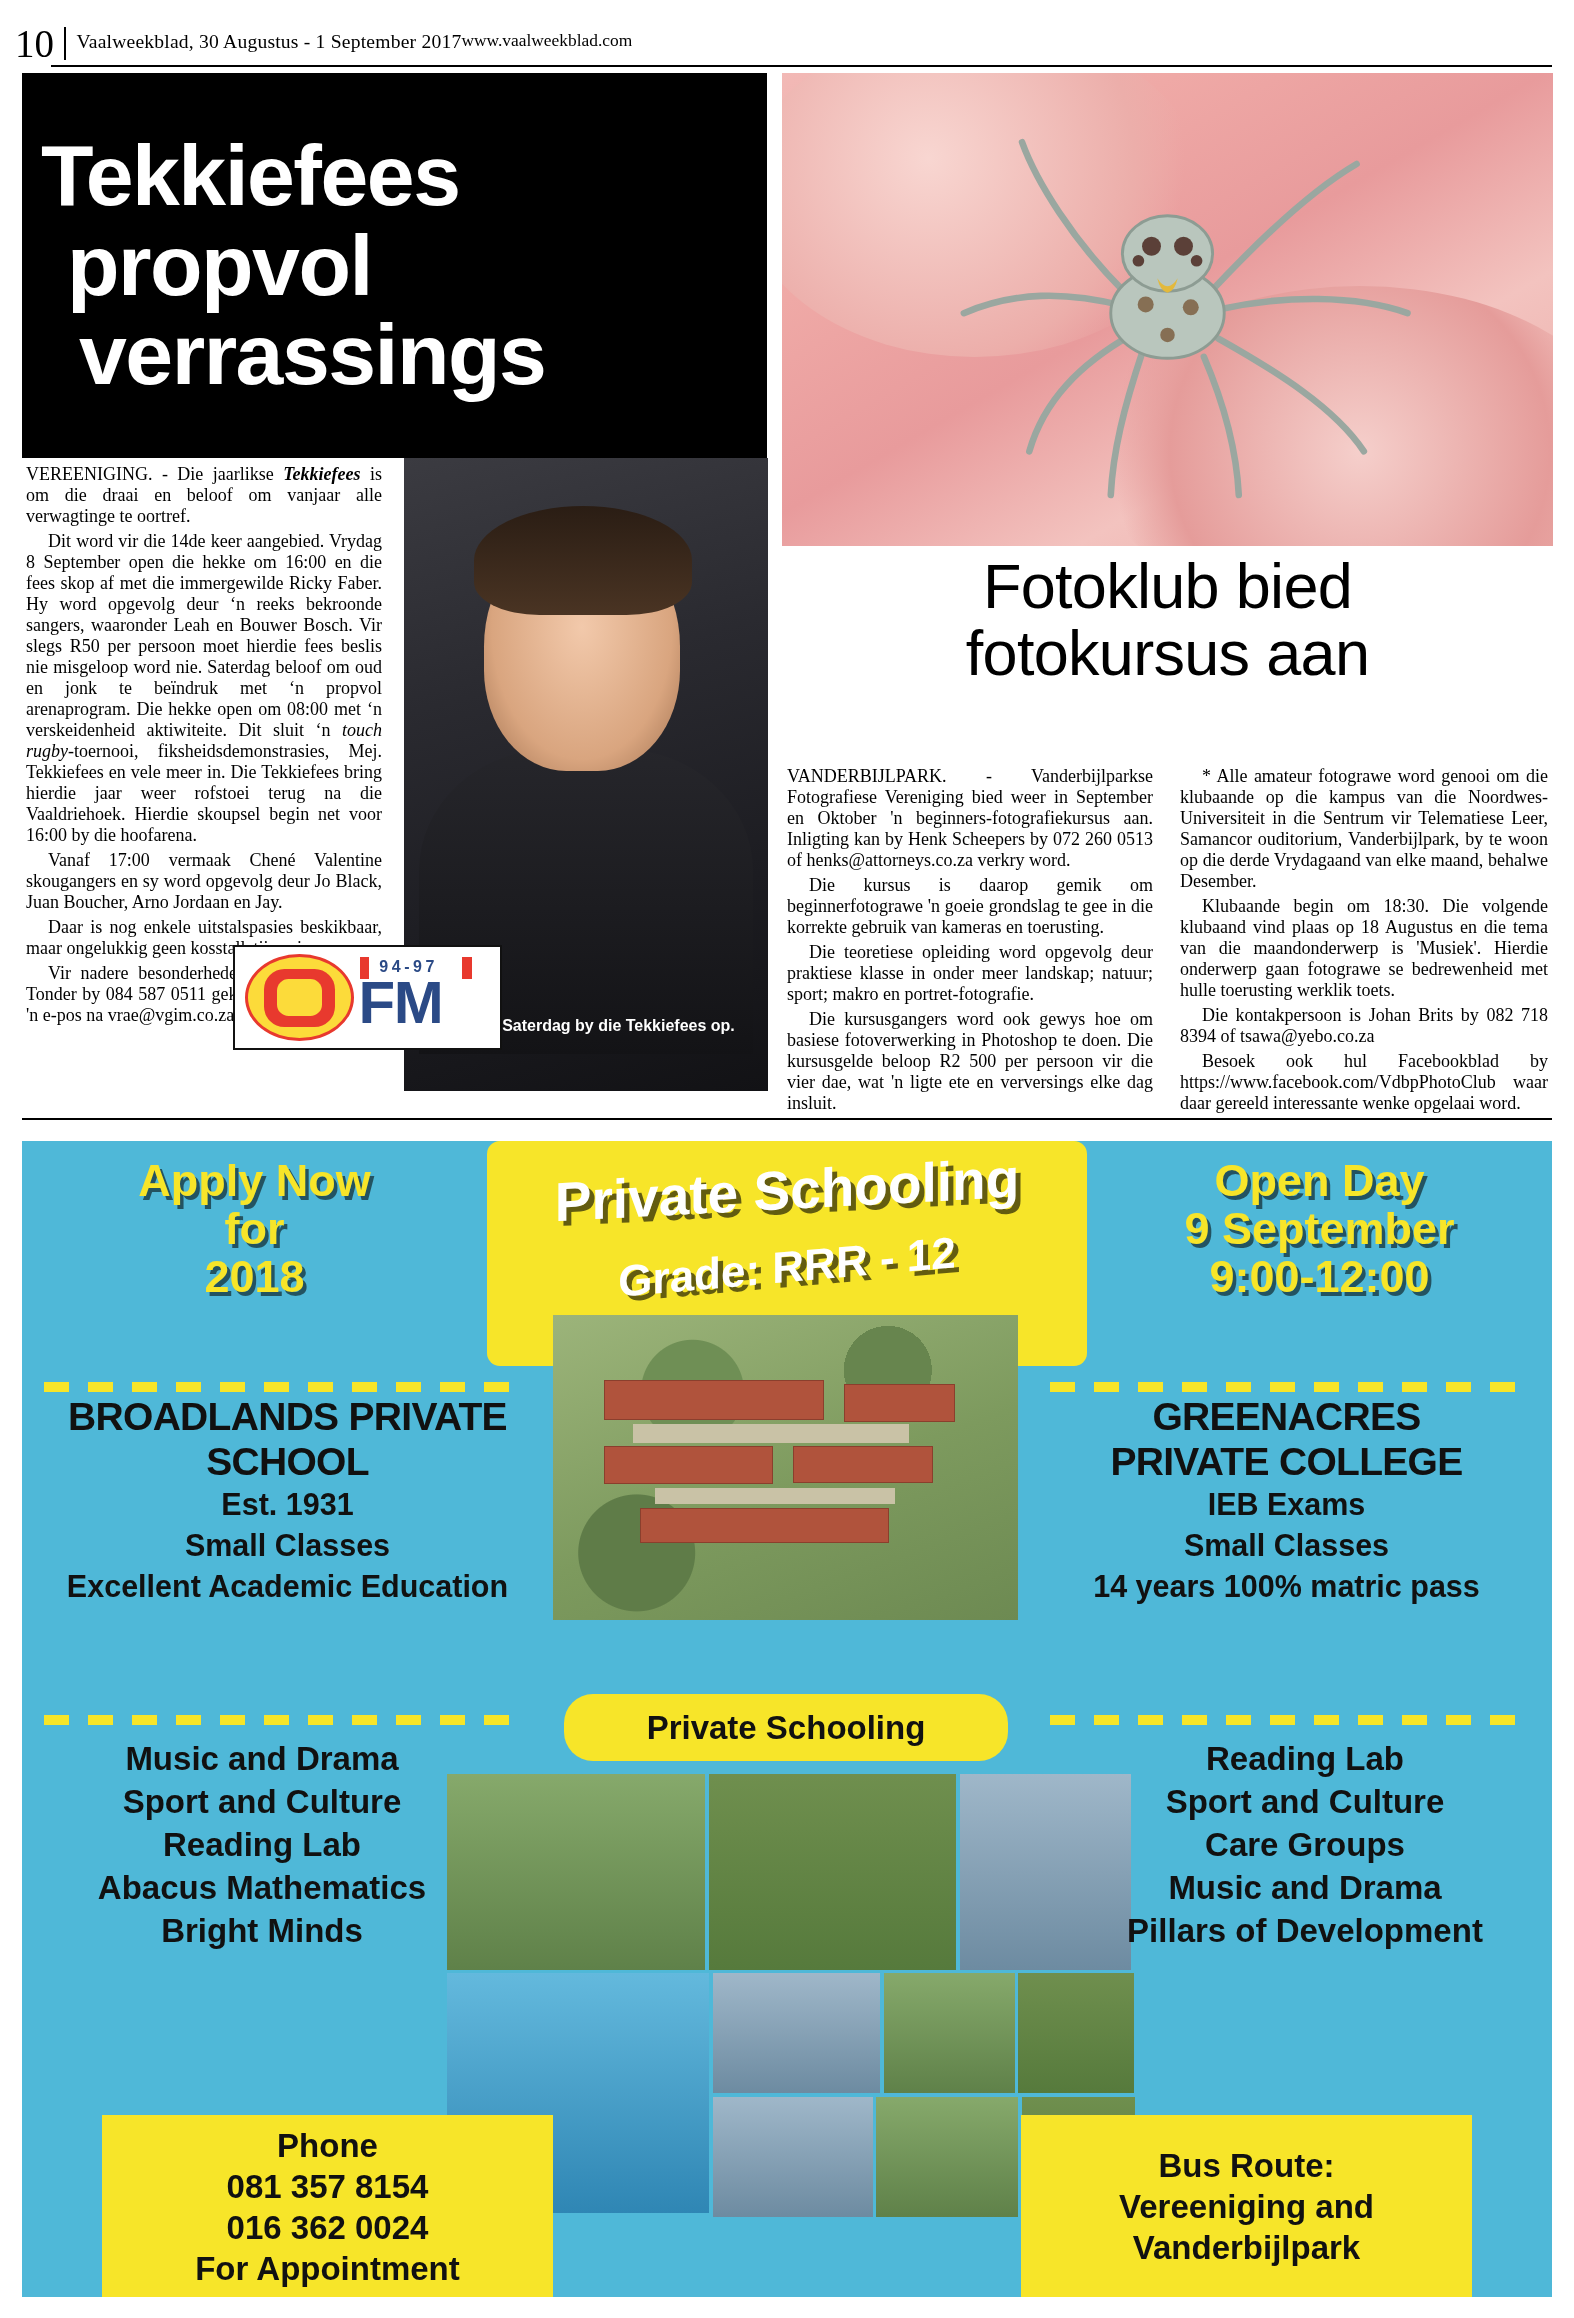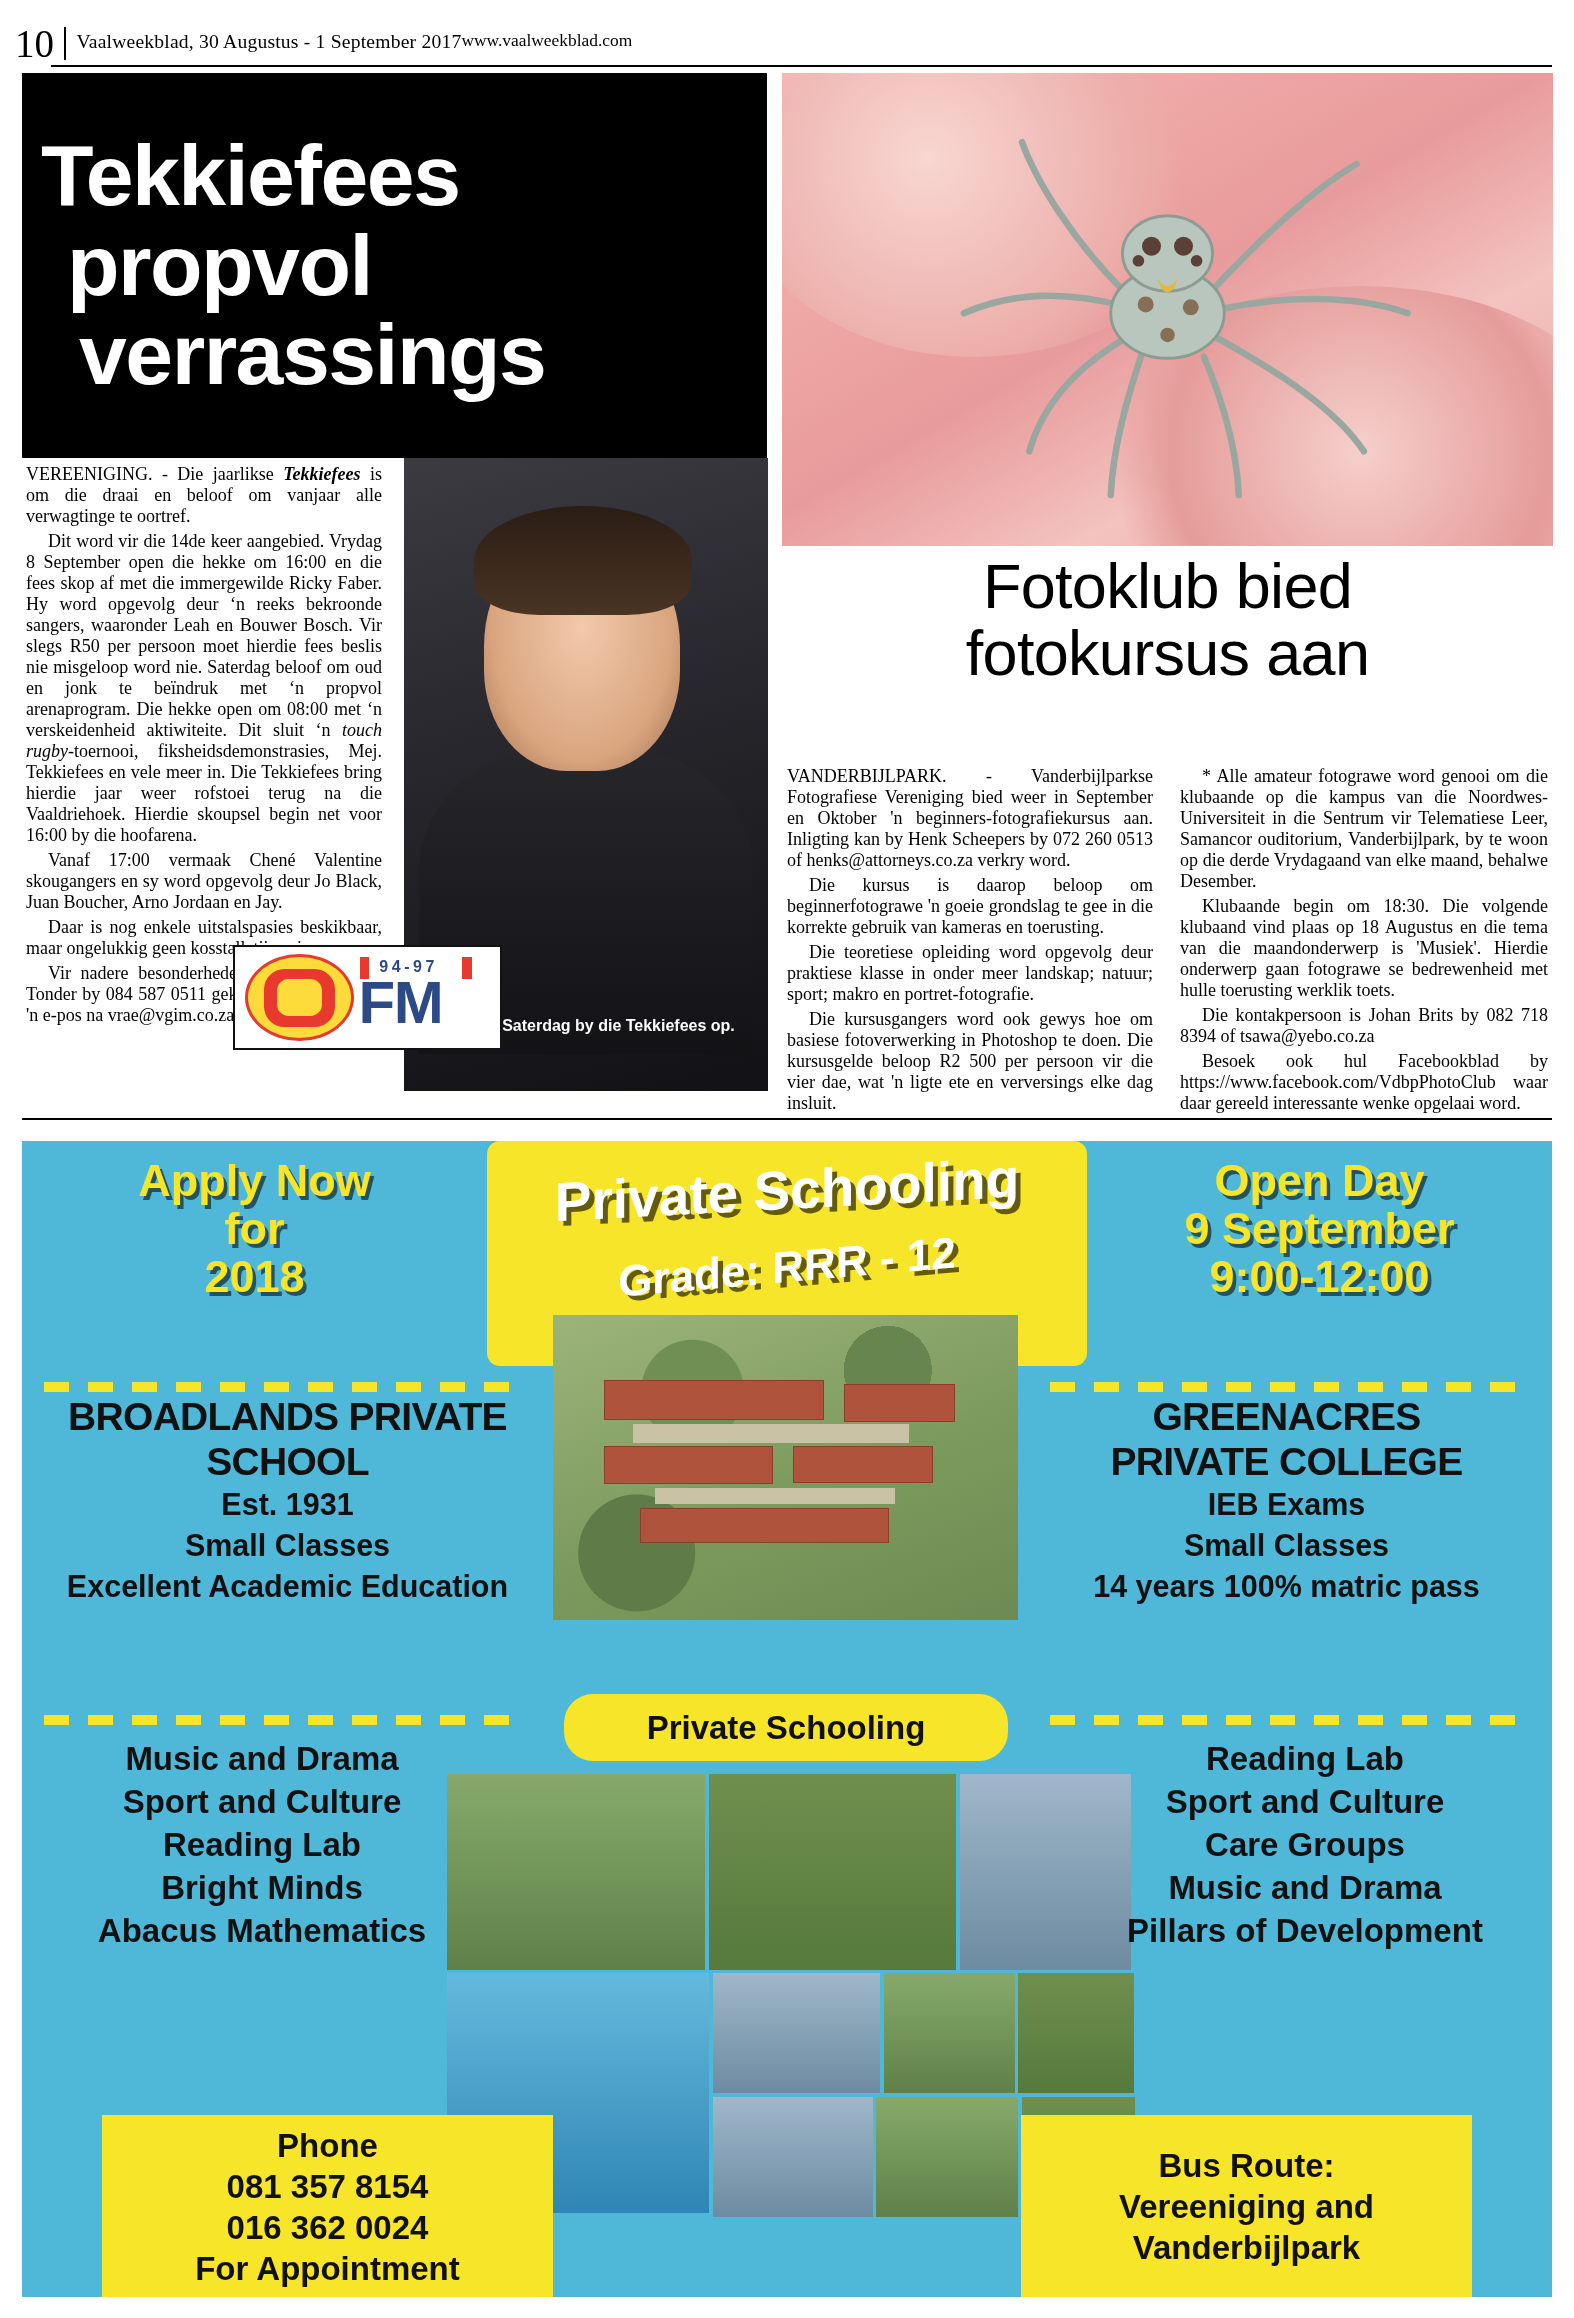--- a/index.html
+++ b/index.html
@@ -210,21 +210,21 @@
     <div class="ofm-right">
       <div class="ofm-tick a"></div>
       <div class="ofm-tick b"></div>
       <div class="ofm-freq">94-97</div>
       <div class="ofm-fm">FM</div>
     </div>
   </div>
 
   <div class="col" id="col-mid">
     <p class="lead">VANDERBIJLPARK. - Vanderbijlparkse Fotografiese Vereniging bied weer in September en Oktober 'n beginners-fotografiekursus aan. Inligting kan by Henk Scheepers by 072 260 0513 of henks@attorneys.co.za verkry word.</p>
-    <p>Die kursus is daarop beloop om beginnerfotograwe 'n goeie grondslag te gee in die korrekte gebruik van kameras en toerusting.</p>
+    <p>Die kursus is daarop gemik om beginnerfotograwe 'n goeie grondslag te gee in die korrekte gebruik van kameras en toerusting.</p>
     <p>Die teoretiese opleiding word opgevolg deur praktiese klasse in onder meer landskap; natuur; sport; makro en portret-fotografie.</p>
     <p>Die kursusgangers word ook gewys hoe om basiese fotoverwerking in Photoshop te doen. Die kursusgelde beloop R2 500 per persoon vir die vier dae, wat 'n ligte ete en verversings elke dag insluit.</p>
   </div>
 
   <div class="col" id="col-right">
     <p>* Alle amateur fotograwe word genooi om die klubaande op die kampus van die Noordwes-Universiteit in die Sentrum vir Telematiese Leer, Samancor ouditorium, Vanderbijlpark, by te woon op die derde Vrydagaand van elke maand, behalwe Desember.</p>
     <p>Klubaande begin om 18:30. Die volgende klubaand vind plaas op 18 Augustus en die tema van die maandonderwerp is 'Musiek'. Hierdie onderwerp gaan fotograwe se bedrewenheid met hulle toerusting werklik toets.</p>
     <p>Die kontakpersoon is Johan Brits by 082 718 8394 of tsawa@yebo.co.za</p>
     <p>Besoek ook hul Facebookblad by https://www.facebook.com/VdbpPhotoClub waar daar gereeld interessante wenke opgelaai word.</p>
   </div>
@@ -296,22 +296,22 @@
     <div class="ad-photo team" style="left:862px;top:832px;width:131px;height:120px;"></div>
     <div class="ad-photo field" style="left:996px;top:832px;width:116px;height:120px;"></div>
     <div class="ad-photo kids" style="left:691px;top:956px;width:160px;height:120px;"></div>
     <div class="ad-photo team" style="left:854px;top:956px;width:142px;height:120px;"></div>
     <div class="ad-photo field" style="left:1000px;top:956px;width:113px;height:120px;"></div>
 
     <div class="ad-feature" style="left:14.5px;top:596px;width:451px;">
       <div>Music and Drama</div>
       <div>Sport and Culture</div>
       <div>Reading Lab</div>
+      <div>Abacus Mathematics</div>
       <div>Bright Minds</div>
-      <div>Abacus Mathematics</div>
     </div>
 
     <div class="ad-feature" style="right:14.5px;top:596px;width:465px;">
       <div>Reading Lab</div>
       <div>Sport and Culture</div>
       <div>Care Groups</div>
       <div>Music and Drama</div>
       <div>Pillars of Development</div>
     </div>
 

